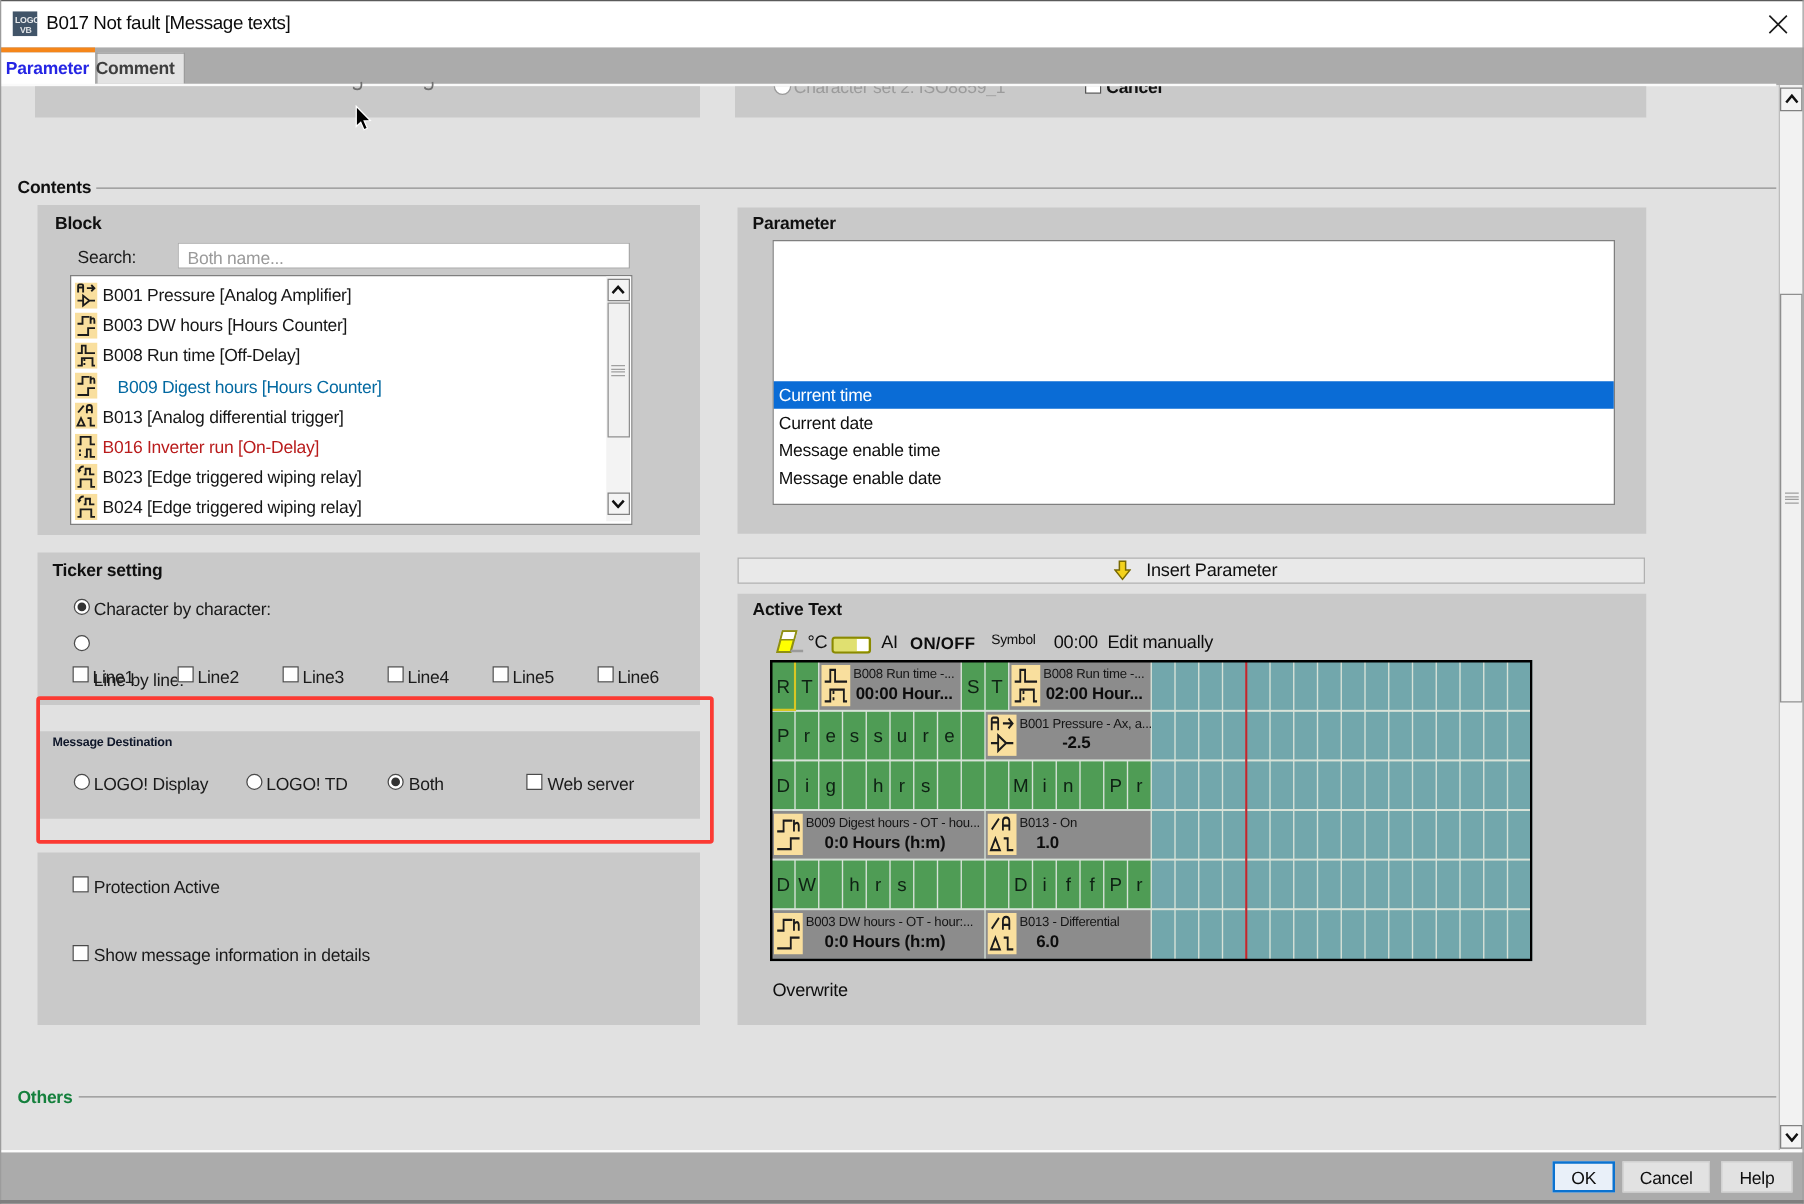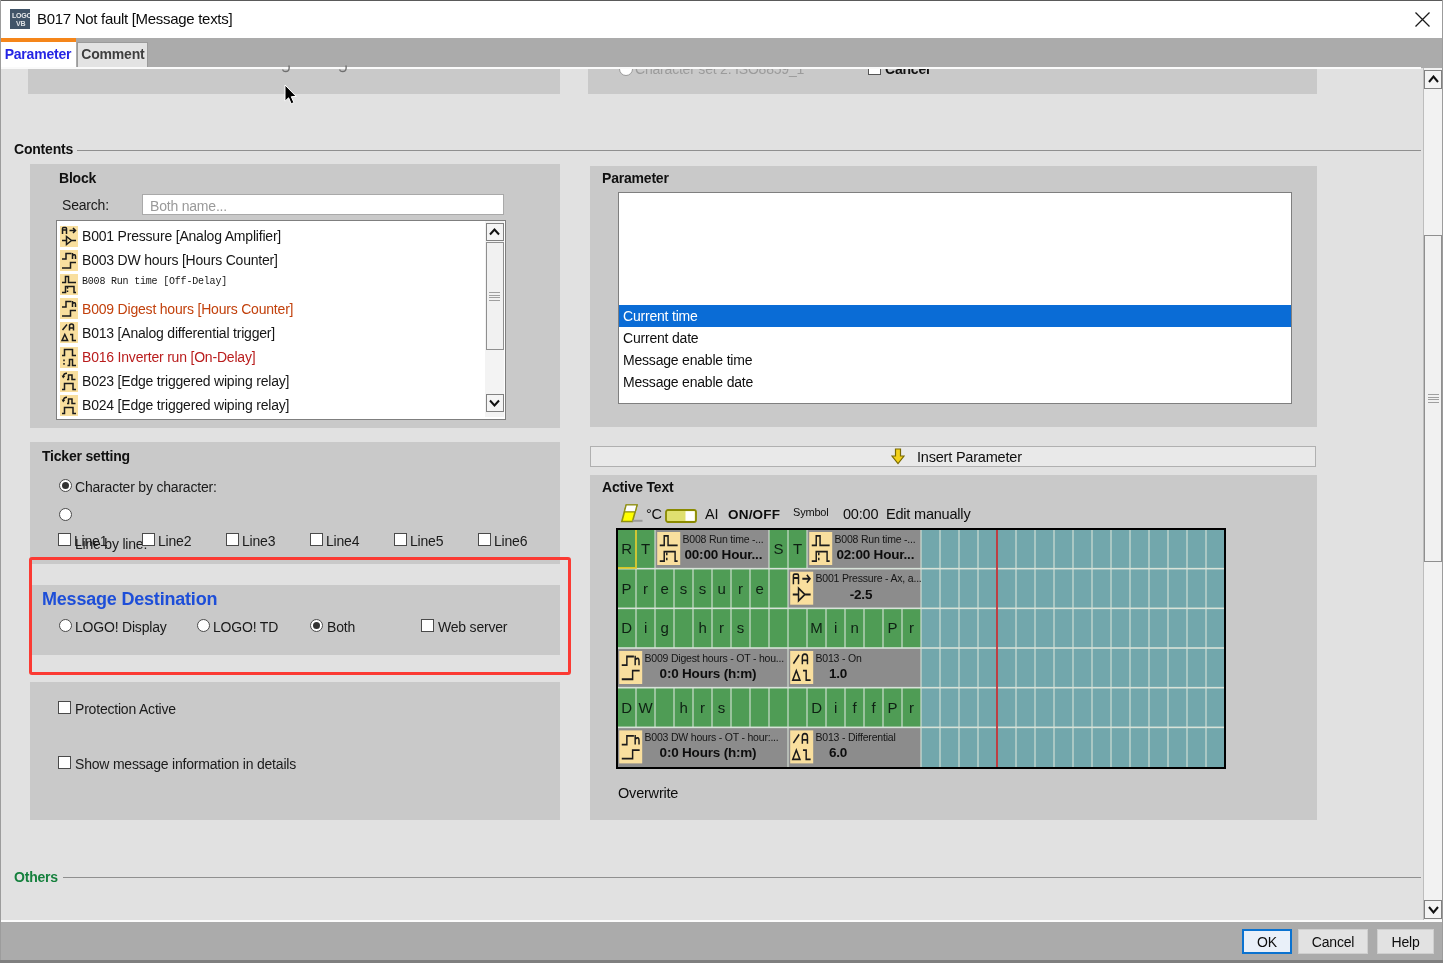--- a/index.html
+++ b/index.html
@@ -23,40 +23,40 @@
 </svg>
 <div class="abs" style="left:37px;top:10px;font-size:15px;letter-spacing:-0.3px;color:#0b0b0b;">B017 Not fault [Message texts]</div>
 <svg class="abs" style="left:1413px;top:11px" width="19" height="17" viewBox="0 0 19 17">
 <path d="M2.5 1.5 L16.5 15.5 M16.5 1.5 L2.5 15.5" stroke="#1a1a1a" stroke-width="1.3" fill="none"></path>
   </svg>
 <div class="abs" style="left:0;top:38px;width:1443px;height:30px;background:#ababab;"></div>
 <div class="abs" style="left:0;top:38px;width:76px;height:3.5px;background:#f5861a;"></div>
 <div class="abs" style="left:0;top:41.5px;width:76px;height:26.5px;background:#fff;"></div>
 <div class="abs" style="left:0;top:46px;width:76px;text-align:center;font-weight:bold;color:#2525e4;">Parameter</div>
 <div class="abs" style="left:76.5px;top:41.5px;width:71px;height:25.5px;background:#e3e3e3;border:1px solid #9b9b9b;border-bottom:none;box-sizing:border-box;"></div>
-<div class="abs" style="left:76.5px;top:46px;width:68px;text-align:right;font-weight:bold;color:#3f3f3f;">Comment</div>
+<div class="abs" style="left:76.5px;top:46px;width:68px;text-align:left;font-weight:bold;color:#3f3f3f;">Comment</div>
 <div class="abs" style="left:0;top:67px;width:1421px;height:1.5px;background:#fafafa;"></div>
 <div class="abs" style="left:28px;top:68.5px;width:532px;height:25.5px;background:#c9c9c9;"></div>
 <div class="abs" style="left:588px;top:68.5px;width:729px;height:25.5px;background:#c9c9c9;overflow:hidden;"></div>
 <div class="abs" style="left:588px;top:68.5px;width:729px;height:8px;overflow:hidden;">
 <div class="abs" style="left:31px;top:-7px;width:12px;height:12px;border:1px solid #9a9a9a;border-radius:50%;background:#fff;"></div>
 <div class="abs" style="left:47px;top:-8px;color:#9b9b9b;">Character set 2: ISO8859_1</div>
 <div class="abs" style="left:280px;top:-7px;width:11px;height:11px;border:1px solid #555;background:#fff;"></div>
 <div class="abs" style="left:297px;top:-8px;color:#111;font-weight:bold;">Cancel</div>
 </div>
 <svg class="abs" style="left:280px;top:65px" width="75" height="9" viewBox="0 0 75 9">
 <path d="M9 0.5 Q10 6.5 6 6.5 Q2.5 6.5 3 4.5 M66 0.5 Q67 6.5 63 6.5 Q59.5 6.5 60 4.5" stroke="#6f6f6f" stroke-width="1.4" fill="none"></path>
   </svg>
 <svg class="abs" style="left:284px;top:84px" width="14" height="21" viewBox="0 0 14 21">
 <path d="M1 1 L1 17.2 L4.6 13.8 L7.2 19.8 L9.9 18.6 L7.3 12.7 L12.2 12.4 Z" fill="#000" stroke="#fff" stroke-width="1"></path>
   </svg>
 <div class="abs" style="left:14px;top:141px;font-weight:bold;color:#101010;">Contents</div>
 <div class="abs" style="left:77px;top:150px;width:1344px;height:1px;background:#8f8f8f;"></div>
 <div class="panel" style="left:30px;top:164px;width:530px;height:264px;"></div>
-<div class="abs" style="left:59px;top:170px;font-weight:bold;color:#101010;">Block</div>
+<div class="abs" style="left:44px;top:170px;font-weight:bold;color:#101010;">Block</div>
 <div class="abs" style="left:62px;top:197px;">Search:</div>
 <div class="abs" style="left:142px;top:194px;width:360px;height:19px;background:#fff;border:1px solid #a9a9a9;"></div>
 <div class="abs" style="left:150px;top:198px;color:#9a9a9a;">Both name...</div>
 <div class="abs" style="left:56px;top:220px;width:448px;height:198px;background:#fff;border:1px solid #7f7f7f;"></div>
 <svg class="abs" style="left:60px;top:225.5px" width="18" height="21" viewBox="0 0 18 21">
     <rect x="0" y="0" width="18" height="21" fill="#f9df9e"></rect>
     <path d="M2.5 4.5 V2.5 Q2.5 1.5 3.5 1.5 H5.5 Q6.5 1.5 6.5 2.5 V4.5 M2.5 4 H6.5 M2.5 4 V8 M6.5 4 V8" stroke="#1b1b1b" stroke-width="1.5" fill="none"></path>
     <path d="M9.5 4.5 H15.5 M13 2 L15.5 4.5 L13 7" stroke="#1b1b1b" stroke-width="1.5" fill="none"></path>
     <path d="M2 14.5 H6.5 M6.5 10.5 V18.5 L11.5 14.5 Z M11.5 14.5 H16" stroke="#1b1b1b" stroke-width="1.5" fill="none"></path>
   </svg>
@@ -67,28 +67,28 @@
     <path d="M12.5 3 V9 M12.5 5.5 Q15.5 3.5 15.5 6.5 V9" stroke="#1b1b1b" stroke-width="1.5" fill="none"></path>
     <path d="M2 18 H10.5 V12.5 H16" stroke="#1b1b1b" stroke-width="1.5" fill="none"></path>
   </svg>
 <div class="abs" style="left:82px;top:252.2px;font-size:14px;color:#161616;">B003 DW hours [Hours Counter]</div>
 <svg class="abs" style="left:60px;top:273.9px" width="18" height="21" viewBox="0 0 18 21">
     <rect x="0" y="0" width="18" height="21" fill="#f9df9e"></rect>
     <path d="M2 8.5 H5.5 V2.5 H8.5 V8.5 H16" stroke="#1b1b1b" stroke-width="1.5" fill="none"></path>
     <path d="M2 18.5 H5.5 V12.5 H14 V18.5 H16" stroke="#1b1b1b" stroke-width="1.5" fill="none"></path>
     <path d="M7.5 13 V18" stroke="#1b1b1b" stroke-width="1.5" fill="none" stroke-dasharray="1.8,1.6"></path>
   </svg>
-<div class="abs" style="left:82px;top:276.4px;font-size:10px;color:#161616;font-family:Liberation Mono, monospace;">B008 Run time [Off-Delay]</div>
+<div class="abs" style="left:82px;top:276.4px;font-size:14px;color:#161616;">B008 Run time [Off-Delay]</div>
 <svg class="abs" style="left:60px;top:298.1px" width="18" height="21" viewBox="0 0 18 21">
     <rect x="0" y="0" width="18" height="21" fill="#f9df9e"></rect>
     <path d="M2 9 H6 V3.5 H11.5" stroke="#1b1b1b" stroke-width="1.5" fill="none"></path>
     <path d="M12.5 3 V9 M12.5 5.5 Q15.5 3.5 15.5 6.5 V9" stroke="#1b1b1b" stroke-width="1.5" fill="none"></path>
     <path d="M2 18 H10.5 V12.5 H16" stroke="#1b1b1b" stroke-width="1.5" fill="none"></path>
   </svg>
-<div class="abs" style="left:82px;top:300.6px;font-size:14px;color:#c2410c;">B009 Digest hours [Hours Counter]</div>
+<div class="abs" style="left:94px;top:300.6px;font-size:14px;color:#0369a1;">B009 Digest hours [Hours Counter]</div>
 <svg class="abs" style="left:60px;top:322.3px" width="18" height="21" viewBox="0 0 18 21">
     <rect x="0" y="0" width="18" height="21" fill="#f9df9e"></rect>
     <path d="M2.5 8 L7 2.5" stroke="#1b1b1b" stroke-width="1.5" fill="none"></path>
     <path d="M9.5 8.5 V4 Q9.5 2 11.5 2 Q13.5 2 13.5 4 V8.5 M9.5 6 H13.5" stroke="#1b1b1b" stroke-width="1.5" fill="none"></path>
     <path d="M2 18.5 L4.8 12.5 L7.6 18.5 Z" stroke="#1b1b1b" stroke-width="1.5" fill="none"></path>
     <path d="M10 12.5 H12.5 V18.5 H16" stroke="#1b1b1b" stroke-width="1.5" fill="none"></path>
   </svg>
 <div class="abs" style="left:82px;top:324.8px;font-size:14px;color:#161616;">B013 [Analog differential trigger]</div>
 <svg class="abs" style="left:60px;top:346.5px" width="18" height="21" viewBox="0 0 18 21">
     <rect x="0" y="0" width="18" height="21" fill="#f9df9e"></rect>
@@ -147,21 +147,21 @@
 <div class="abs" style="left:158px;top:532.5px;">Line2</div>
 <div class="cb" style="left:226px;top:533px;"></div>
 <div class="abs" style="left:242px;top:532.5px;">Line3</div>
 <div class="cb" style="left:310px;top:533px;"></div>
 <div class="abs" style="left:326px;top:532.5px;">Line4</div>
 <div class="cb" style="left:394px;top:533px;"></div>
 <div class="abs" style="left:410px;top:532.5px;">Line5</div>
 <div class="cb" style="left:478px;top:533px;"></div>
 <div class="abs" style="left:494px;top:532.5px;">Line6</div>
 <div class="panel" style="left:30px;top:585px;width:530px;height:70px;"></div>
-<div class="abs" style="left:42px;top:589px;font-weight:bold;font-size:18px;color:#1d4ed8;">Message Destination</div>
+<div class="abs" style="left:42px;top:589px;font-weight:bold;font-size:10px;color:#0f172a;">Message Destination</div>
 <div class="radio" style="left:59px;top:618.5px;"></div>
 <div class="abs" style="left:75px;top:618.5px;">LOGO! Display</div>
 <div class="radio" style="left:197px;top:618.5px;"></div>
 <div class="abs" style="left:213px;top:618.5px;">LOGO! TD</div>
 <div class="radio sel" style="left:310px;top:618.5px;"></div>
 <div class="abs" style="left:327px;top:618.5px;">Both</div>
 <div class="cb" style="left:421px;top:618.5px;"></div>
 <div class="abs" style="left:438px;top:618.5px;">Web server</div>
 <div class="abs" style="left:28.5px;top:556.5px;width:536px;height:112.5px;border:3.8px solid #fb3a33;border-radius:3px;background:transparent;"></div>
 <div class="panel" style="left:30px;top:682px;width:530px;height:138px;"></div>

